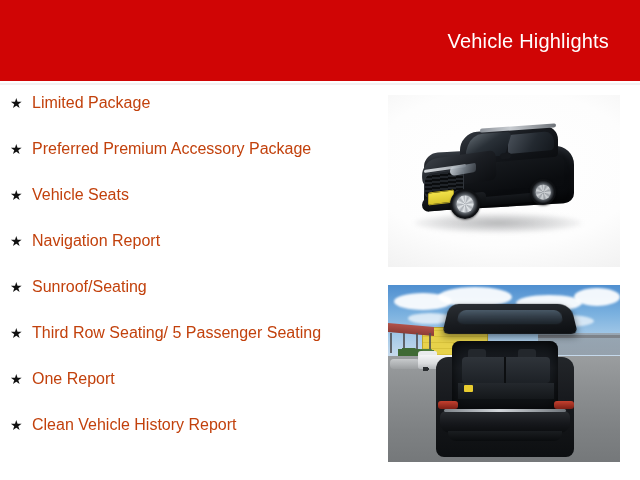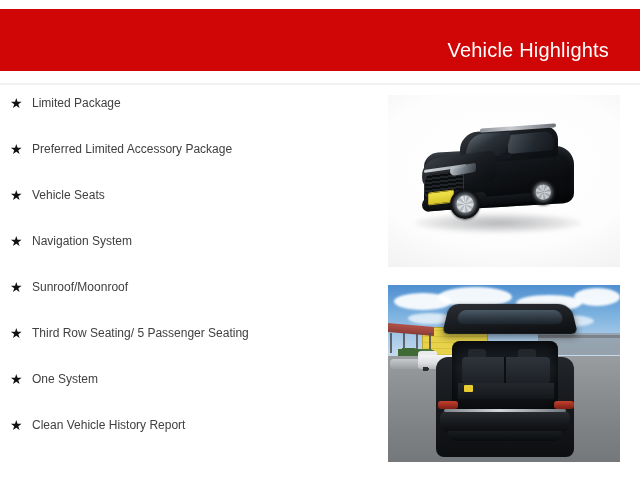--- a/index.html
+++ b/index.html
@@ -18,23 +18,23 @@
     position: relative;
     width: 640px;
     height: 480px;
     background: #ffffff;
   }
 
   
   .header-banner {
     position: absolute;
     left: 0;
-    top: 9px;
+    top: 0;
     width: 640px;
-    height: 62px;
+    height: 81px;
     background: #d00505;
     box-sizing: border-box;
   }
   .header-title {
     position: absolute;
     right: 31px;
     top: 29px;
     color: #ffffff;
     font-size: 20px;
     line-height: 24px;
@@ -72,22 +72,22 @@
     flex: 0 0 auto;
     width: 22px;
     margin-left: 10px;
     color: #111111;
     font-size: 14px;
     line-height: 22px;
     text-align: left;
   }
   .highlight-label {
     flex: 1 1 auto;
-    color: #404040;
-    font-size: 12px;
+    color: #c2410c;
+    font-size: 16px;
     line-height: 22px;
     padding-right: 8px;
     word-wrap: break-word;
   }
 
   
   .photo-card {
     position: absolute;
     overflow: hidden;
     background: #ffffff;
@@ -457,46 +457,46 @@
 
   <ul class="highlights-list">
 
     <li class="highlight-item">
       <span class="highlight-bullet">★</span>
       <span class="highlight-label">Limited Package</span>
     </li>
 
     <li class="highlight-item">
       <span class="highlight-bullet">★</span>
-      <span class="highlight-label">Preferred Limited Accessory Package</span>
+      <span class="highlight-label">Preferred Premium Accessory Package</span>
     </li>
 
     <li class="highlight-item">
       <span class="highlight-bullet">★</span>
       <span class="highlight-label">Vehicle Seats</span>
     </li>
 
     <li class="highlight-item">
       <span class="highlight-bullet">★</span>
-      <span class="highlight-label">Navigation System</span>
-    </li>
-
-    <li class="highlight-item">
-      <span class="highlight-bullet">★</span>
-      <span class="highlight-label">Sunroof/Moonroof</span>
+      <span class="highlight-label">Navigation Report</span>
+    </li>
+
+    <li class="highlight-item">
+      <span class="highlight-bullet">★</span>
+      <span class="highlight-label">Sunroof/Seating</span>
     </li>
 
     <li class="highlight-item">
       <span class="highlight-bullet">★</span>
       <span class="highlight-label">Third Row Seating/ 5 Passenger Seating</span>
     </li>
 
     <li class="highlight-item">
       <span class="highlight-bullet">★</span>
-      <span class="highlight-label">One System</span>
+      <span class="highlight-label">One Report</span>
     </li>
 
     <li class="highlight-item">
       <span class="highlight-bullet">★</span>
       <span class="highlight-label">Clean Vehicle History Report</span>
     </li>
 
   </ul>
 
   <div class="photo-card photo-exterior">

